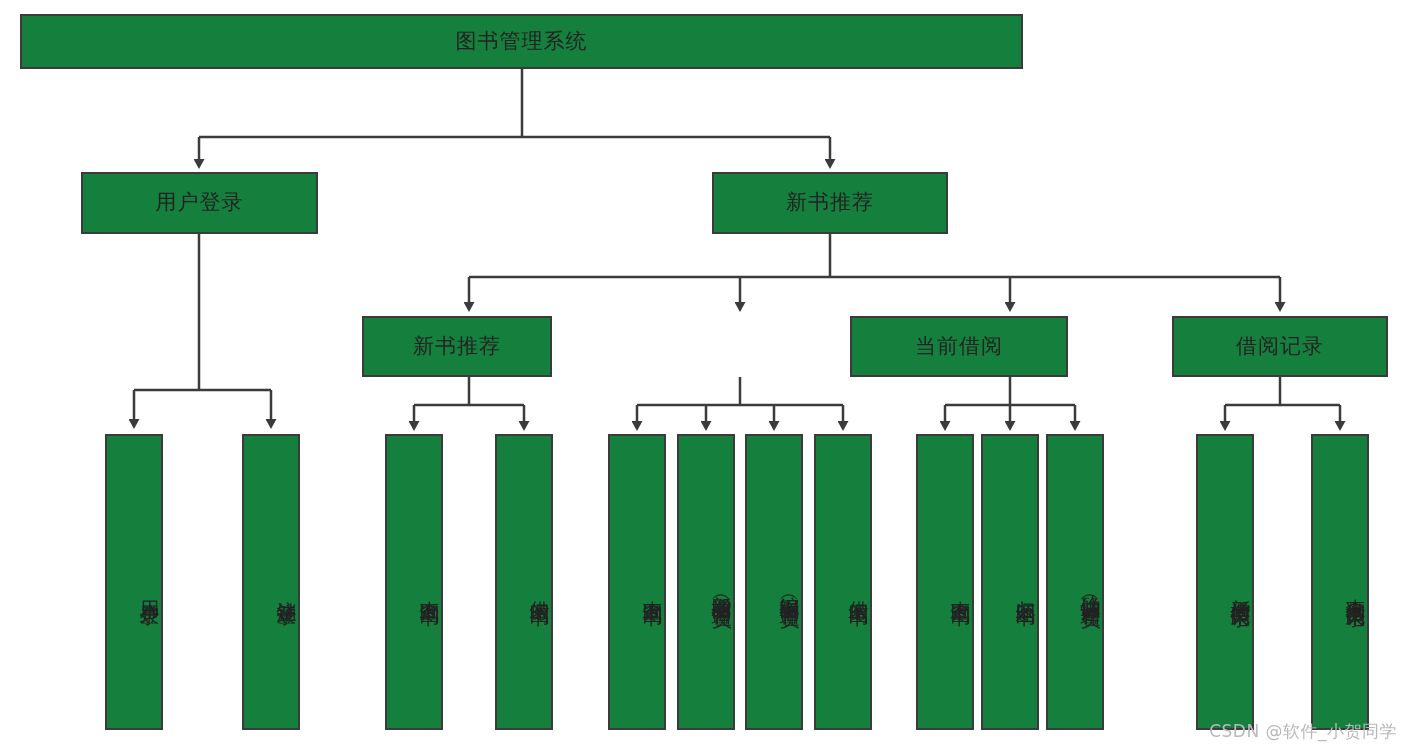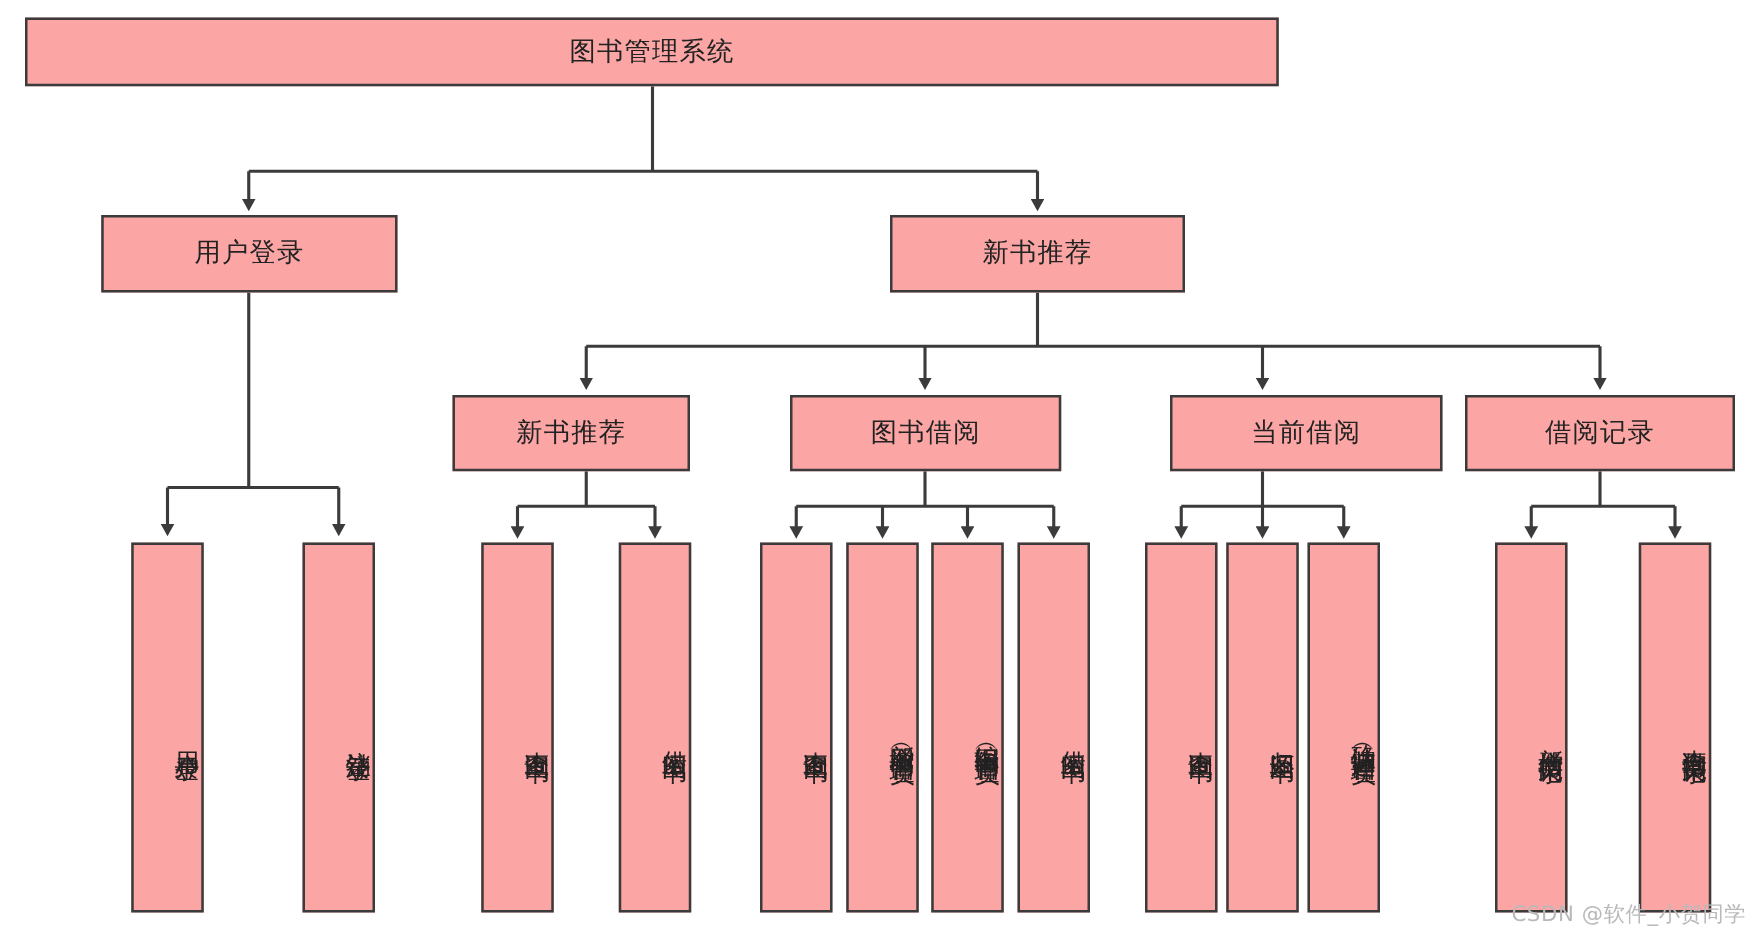--- a/index.html
+++ b/index.html
@@ -22,21 +22,21 @@
     left: 0;
     top: 0;
     width: 1405px;
     height: 747px;
     pointer-events: none;
   }
   .node {
     position: absolute;
     box-sizing: border-box;
     border: 2px solid #3b3b3b;
-    background: #fca5a5;
+    background: #15803d;
     display: flex;
     align-items: center;
     justify-content: center;
     color: #222222;
     z-index: 2;
   }
   .node.horiz {
     font-size: 21px;
     letter-spacing: 1px;
     line-height: 1.2;
@@ -129,24 +129,21 @@
   <div class="node horiz" style="left:81px; top:172px; width:237px; height:62px;">
     <span class="node-label">用户登录</span>
   </div>
   <div class="node horiz" style="left:712px; top:172px; width:236px; height:62px;">
     <span class="node-label">新书推荐</span>
   </div>
 
   <div class="node horiz" style="left:362px; top:316px; width:190px; height:61px;">
     <span class="node-label">新书推荐</span>
   </div>
-  <div class="node horiz" style="left:632px; top:316px; width:217px; height:61px;">
-    <span class="node-label">图书借阅</span>
-  </div>
-  <div class="node horiz" style="left:936px; top:316px; width:218px; height:61px;">
+  <div class="node horiz" style="left:850px; top:316px; width:218px; height:61px;">
     <span class="node-label">当前借阅</span>
   </div>
   <div class="node horiz" style="left:1172px; top:316px; width:216px; height:61px;">
     <span class="node-label">借阅记录</span>
   </div>
 
   <div class="node vert" style="left:105px; top:434px; width:58px; height:296px;">
     <span class="node-label">用户登录</span>
   </div>
   <div class="node vert" style="left:242px; top:434px; width:58px; height:296px;">

